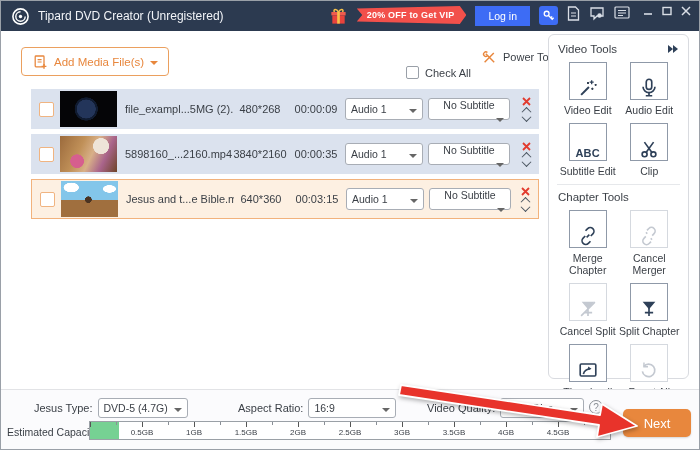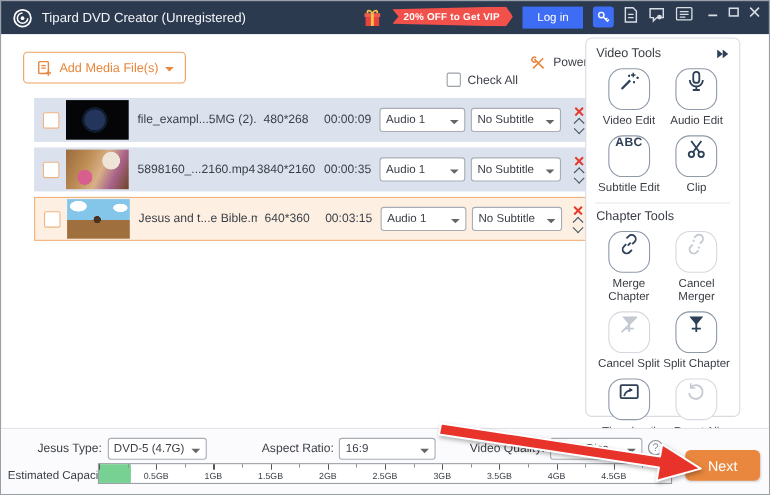--- a/index.html
+++ b/index.html
@@ -32,32 +32,32 @@
   .thumb { width:57px; height:36px; margin-right:8px; flex-shrink:0; background:#000; }
   .thumb.t1 { background:radial-gradient(circle at 46% 50%, #23355a 0 26%, #101b30 27% 32%, transparent 33%), #050507; }
   .thumb.t2 { background:radial-gradient(circle at 72% 28%, #eee4d8 0 16%, transparent 17%), radial-gradient(circle at 30% 70%, #d65f8e 0 14%, transparent 15%), linear-gradient(115deg, #9b6a3c 0%, #c09058 35%, #d8b088 55%, #a9648b 75%, #6e4427 100%); }
   .thumb.t3 { background:radial-gradient(ellipse at 18% 18%, #fff 0 11%, transparent 12%), radial-gradient(ellipse at 85% 22%, #fff 0 9%, transparent 10%), radial-gradient(circle at 48% 52%, #4a3322 0 9%, transparent 10%), linear-gradient(#83c6ea 0 52%, #a06f3e 52% 100%); }
   .fname { width:108px; font-size:11px; color:#3a3f46; white-space:nowrap; overflow:hidden; }
   .fres { width:54px; font-size:11px; color:#3a3f46; text-align:center; }
   .fdur { width:58px; font-size:11px; color:#3a3f46; text-align:center; }
   .dd { height:22px; background:#fff; border:1px solid #a8adb5; border-radius:3px; display:flex; align-items:center; padding:0 5px; font-size:10.5px; color:#3a3f46; }
   .dd .caret { border-top-color:#666; margin-left:auto; }
   .dd-audio { width:78px; margin-right:5px; }
-  .dd-sub { width:82px; }
+  .dd-sub { width:82px;flex-direction:column; }
   .row-ctl { margin-left:auto; display:flex; flex-direction:column; align-items:center; gap:1px; padding-right:2px; }
   .chev { width:7px; height:7px; border-left:1.5px solid #4a5560; border-top:1.5px solid #4a5560; }
   .chev.up { transform:rotate(45deg) translate(1px,1px); }
   .chev.dn { transform:rotate(225deg) translate(1px,1px); }
 
   
-  .panel { position:absolute; left:531px; top:33px; width:141px; height:345px; background:#fff; border:1px solid #d9dbe0; border-radius:6px; padding:8px 8px 4px; }
+  .panel { position:absolute; left:547px; top:33px; width:141px; height:345px; background:#fff; border:1px solid #d9dbe0; border-radius:6px; padding:8px 8px 4px; }
   .panel-h { display:flex; align-items:center; justify-content:space-between; font-size:11.5px; color:#3a3f46; margin:0 1px 7px; }
   .tool-grid { display:grid; grid-template-columns:1fr 1fr; row-gap:7px; }
   .tool { display:flex; flex-direction:column; align-items:center; font-size:10.5px; color:#3a3f46; text-align:center; line-height:1.15; }
-  .tool .tbtn { width:38px; height:38px; border:1px solid #8f99a8; border-radius:13px; display:flex; align-items:flex-start; justify-content:center; color:#2e4058; margin-bottom:4px; background:#fff; }
+  .tool .tbtn { width:38px; height:38px; border:1px solid #8f99a8; border-radius:0; display:flex; align-items:flex-end; justify-content:center; color:#2e4058; margin-bottom:4px; background:#fff; }
   .tool.disabled .tbtn { border-color:#d5d9df; color:#c4c9d1; }
   .tool .abc { font-size:11px; font-weight:bold; letter-spacing:.3px; }
   .section2 { border-top:1px solid #e6e8eb; margin-top:7px; padding-top:6px; }
 
   
   .bottom { position:absolute; left:0; top:388px; width:100%; height:60px; background:#fbfbfd; border-top:1px solid #e2e3e6; }
   .sgroup { position:absolute; top:8px; display:flex; align-items:center; gap:5px; font-size:11px; color:#3a3f46; }
   .dd-bottom { height:20px; }
   .help { position:absolute; left:588px; top:10px; width:14px; height:14px; border:1px solid #8a8f96; border-radius:50%; color:#8a8f96; font-size:10px; display:flex; align-items:center; justify-content:center; }
   .help::before { content:"?"; }

